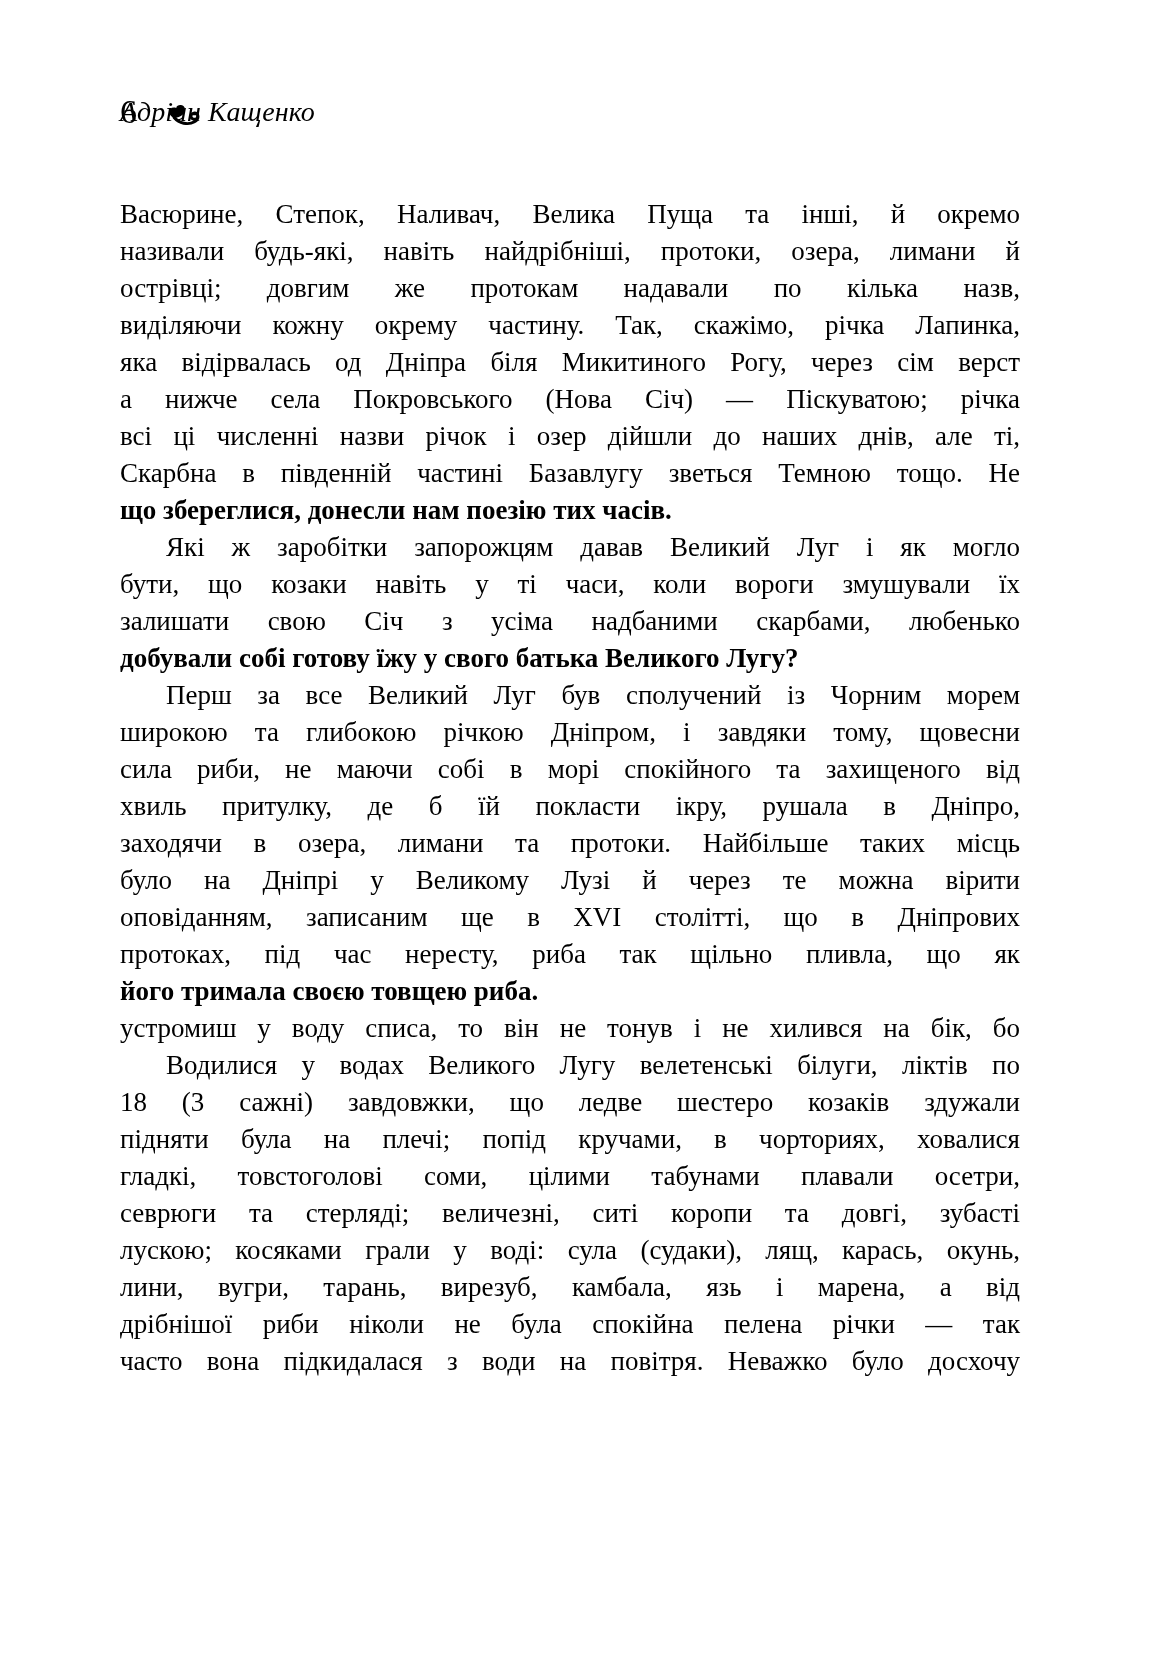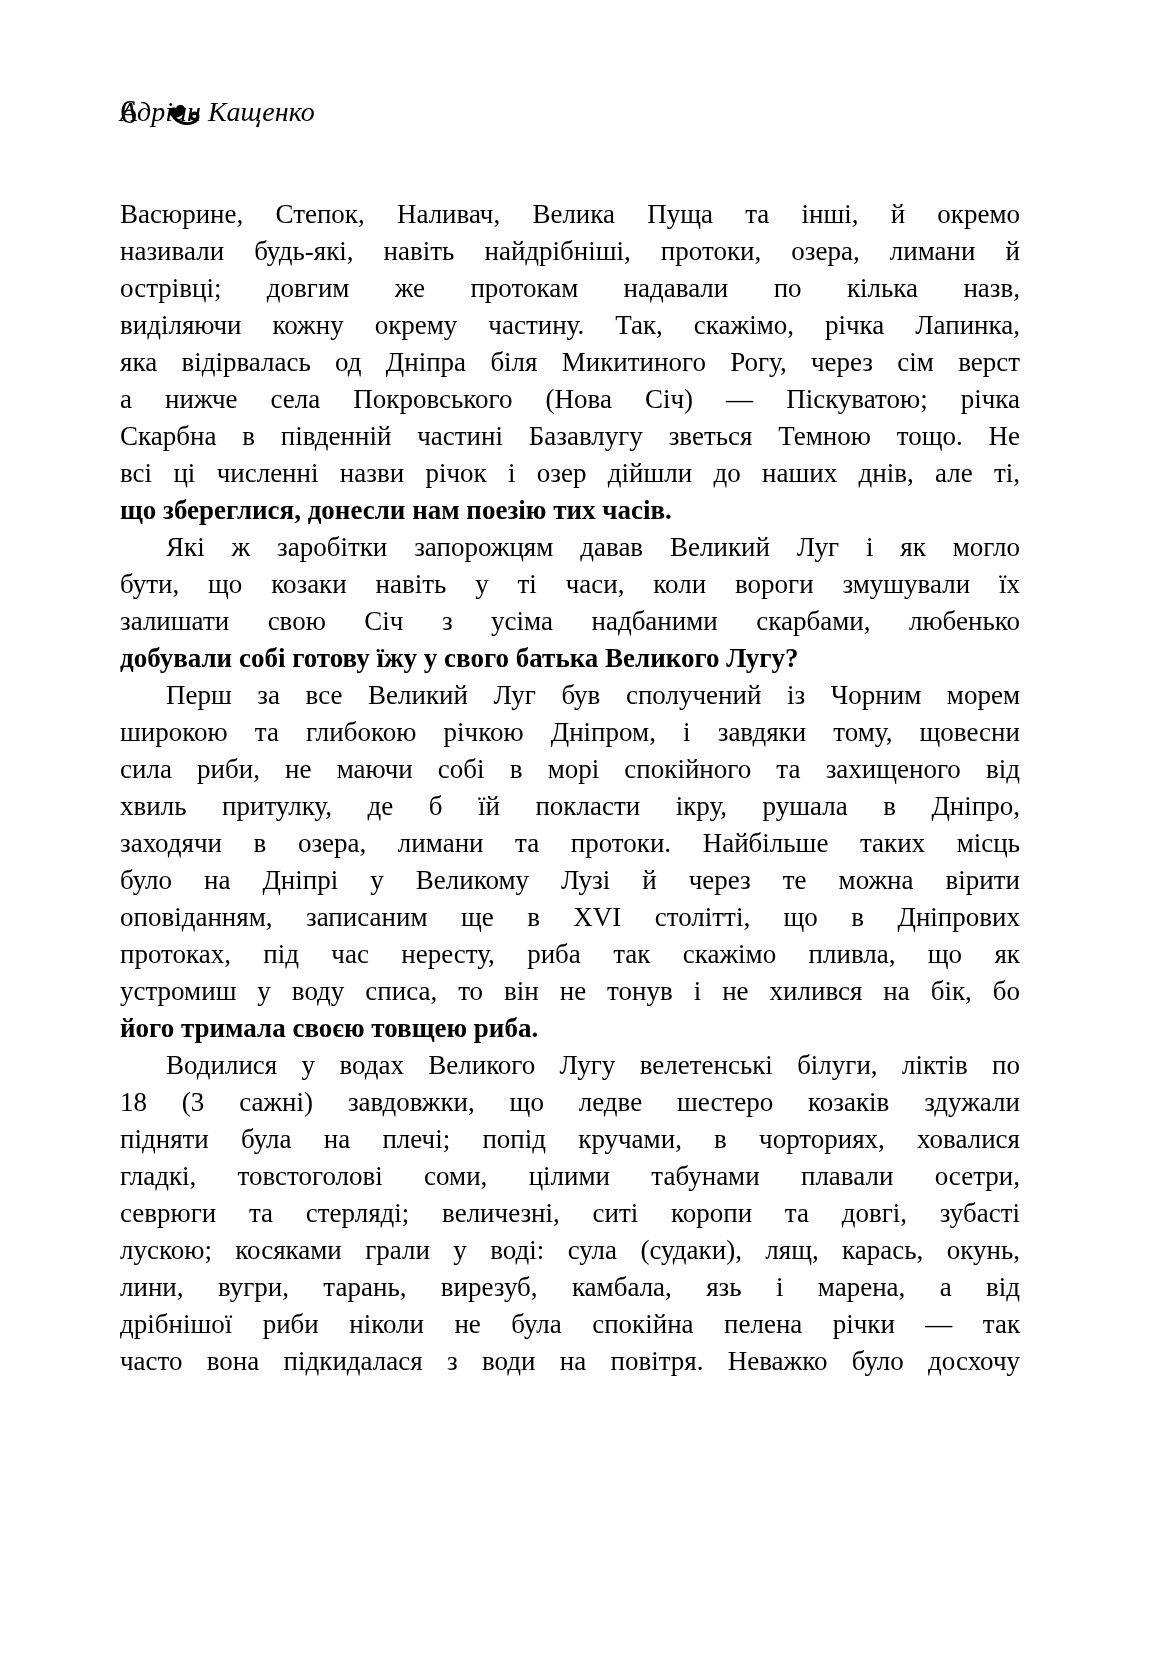--- a/index.html
+++ b/index.html
@@ -81,41 +81,41 @@
   </div>
 
   <div class="text-block">
       <div class="paragraph">
         <div class="line">Васюрине, Степок, Наливач, Велика Пуща та інші, й окремо</div>
         <div class="line">називали будь-які, навіть найдрібніші, протоки, озера, лимани й</div>
         <div class="line">острівці; довгим же протокам надавали по кілька назв,</div>
         <div class="line">виділяючи кожну окрему частину. Так, скажімо, річка Лапинка,</div>
         <div class="line">яка відірвалась од Дніпра біля Микитиного Рогу, через сім верст</div>
         <div class="line">а нижче села Покровського (Нова Січ) — Піскуватою; річка</div>
+        <div class="line">всі ці численні назви річок і озер дійшли до наших днів, але ті,</div>
         <div class="line">Скарбна в південній частині Базавлугу зветься Темною тощо. Не</div>
-        <div class="line">всі ці численні назви річок і озер дійшли до наших днів, але ті,</div>
         <div class="line final">що збереглися, донесли нам поезію тих часів.</div>
       </div>
       <div class="paragraph">
         <div class="line indent">Які ж заробітки запорожцям давав Великий Луг і як могло</div>
         <div class="line">бути, що козаки навіть у ті часи, коли вороги змушували їх</div>
         <div class="line">залишати свою Січ з усіма надбаними скарбами, любенько</div>
         <div class="line final">добували собі готову їжу у свого батька Великого Лугу?</div>
       </div>
       <div class="paragraph">
         <div class="line indent">Перш за все Великий Луг був сполучений із Чорним морем</div>
         <div class="line">широкою та глибокою річкою Дніпром, і завдяки тому, щовесни</div>
         <div class="line">сила риби, не маючи собі в морі спокійного та захищеного від</div>
         <div class="line">хвиль притулку, де б їй покласти ікру, рушала в Дніпро,</div>
         <div class="line">заходячи в озера, лимани та протоки. Найбільше таких місць</div>
         <div class="line">було на Дніпрі у Великому Лузі й через те можна вірити</div>
         <div class="line">оповіданням, записаним ще в XVI столітті, що в Дніпрових</div>
-        <div class="line">протоках, під час нересту, риба так скажімо пливла, що як</div>
+        <div class="line">протоках, під час нересту, риба так щільно пливла, що як</div>
+        <div class="line final">його тримала своєю товщею риба.</div>
         <div class="line">устромиш у воду списа, то він не тонув і не хилився на бік, бо</div>
-        <div class="line final">його тримала своєю товщею риба.</div>
       </div>
       <div class="paragraph">
         <div class="line indent">Водилися у водах Великого Лугу велетенські білуги, ліктів по</div>
         <div class="line">18 (3 сажні) завдовжки, що ледве шестеро козаків здужали</div>
         <div class="line">підняти була на плечі; попід кручами, в чорториях, ховалися</div>
         <div class="line">гладкі, товстоголові соми, цілими табунами плавали осетри,</div>
         <div class="line">севрюги та стерляді; величезні, ситі коропи та довгі, зубасті</div>
         <div class="line">лускою; косяками грали у воді: сула (судаки), лящ, карась, окунь,</div>
         <div class="line">лини, вугри, тарань, вирезуб, камбала, язь і марена, а від</div>
         <div class="line">дрібнішої риби ніколи не була спокійна пелена річки — так</div>

